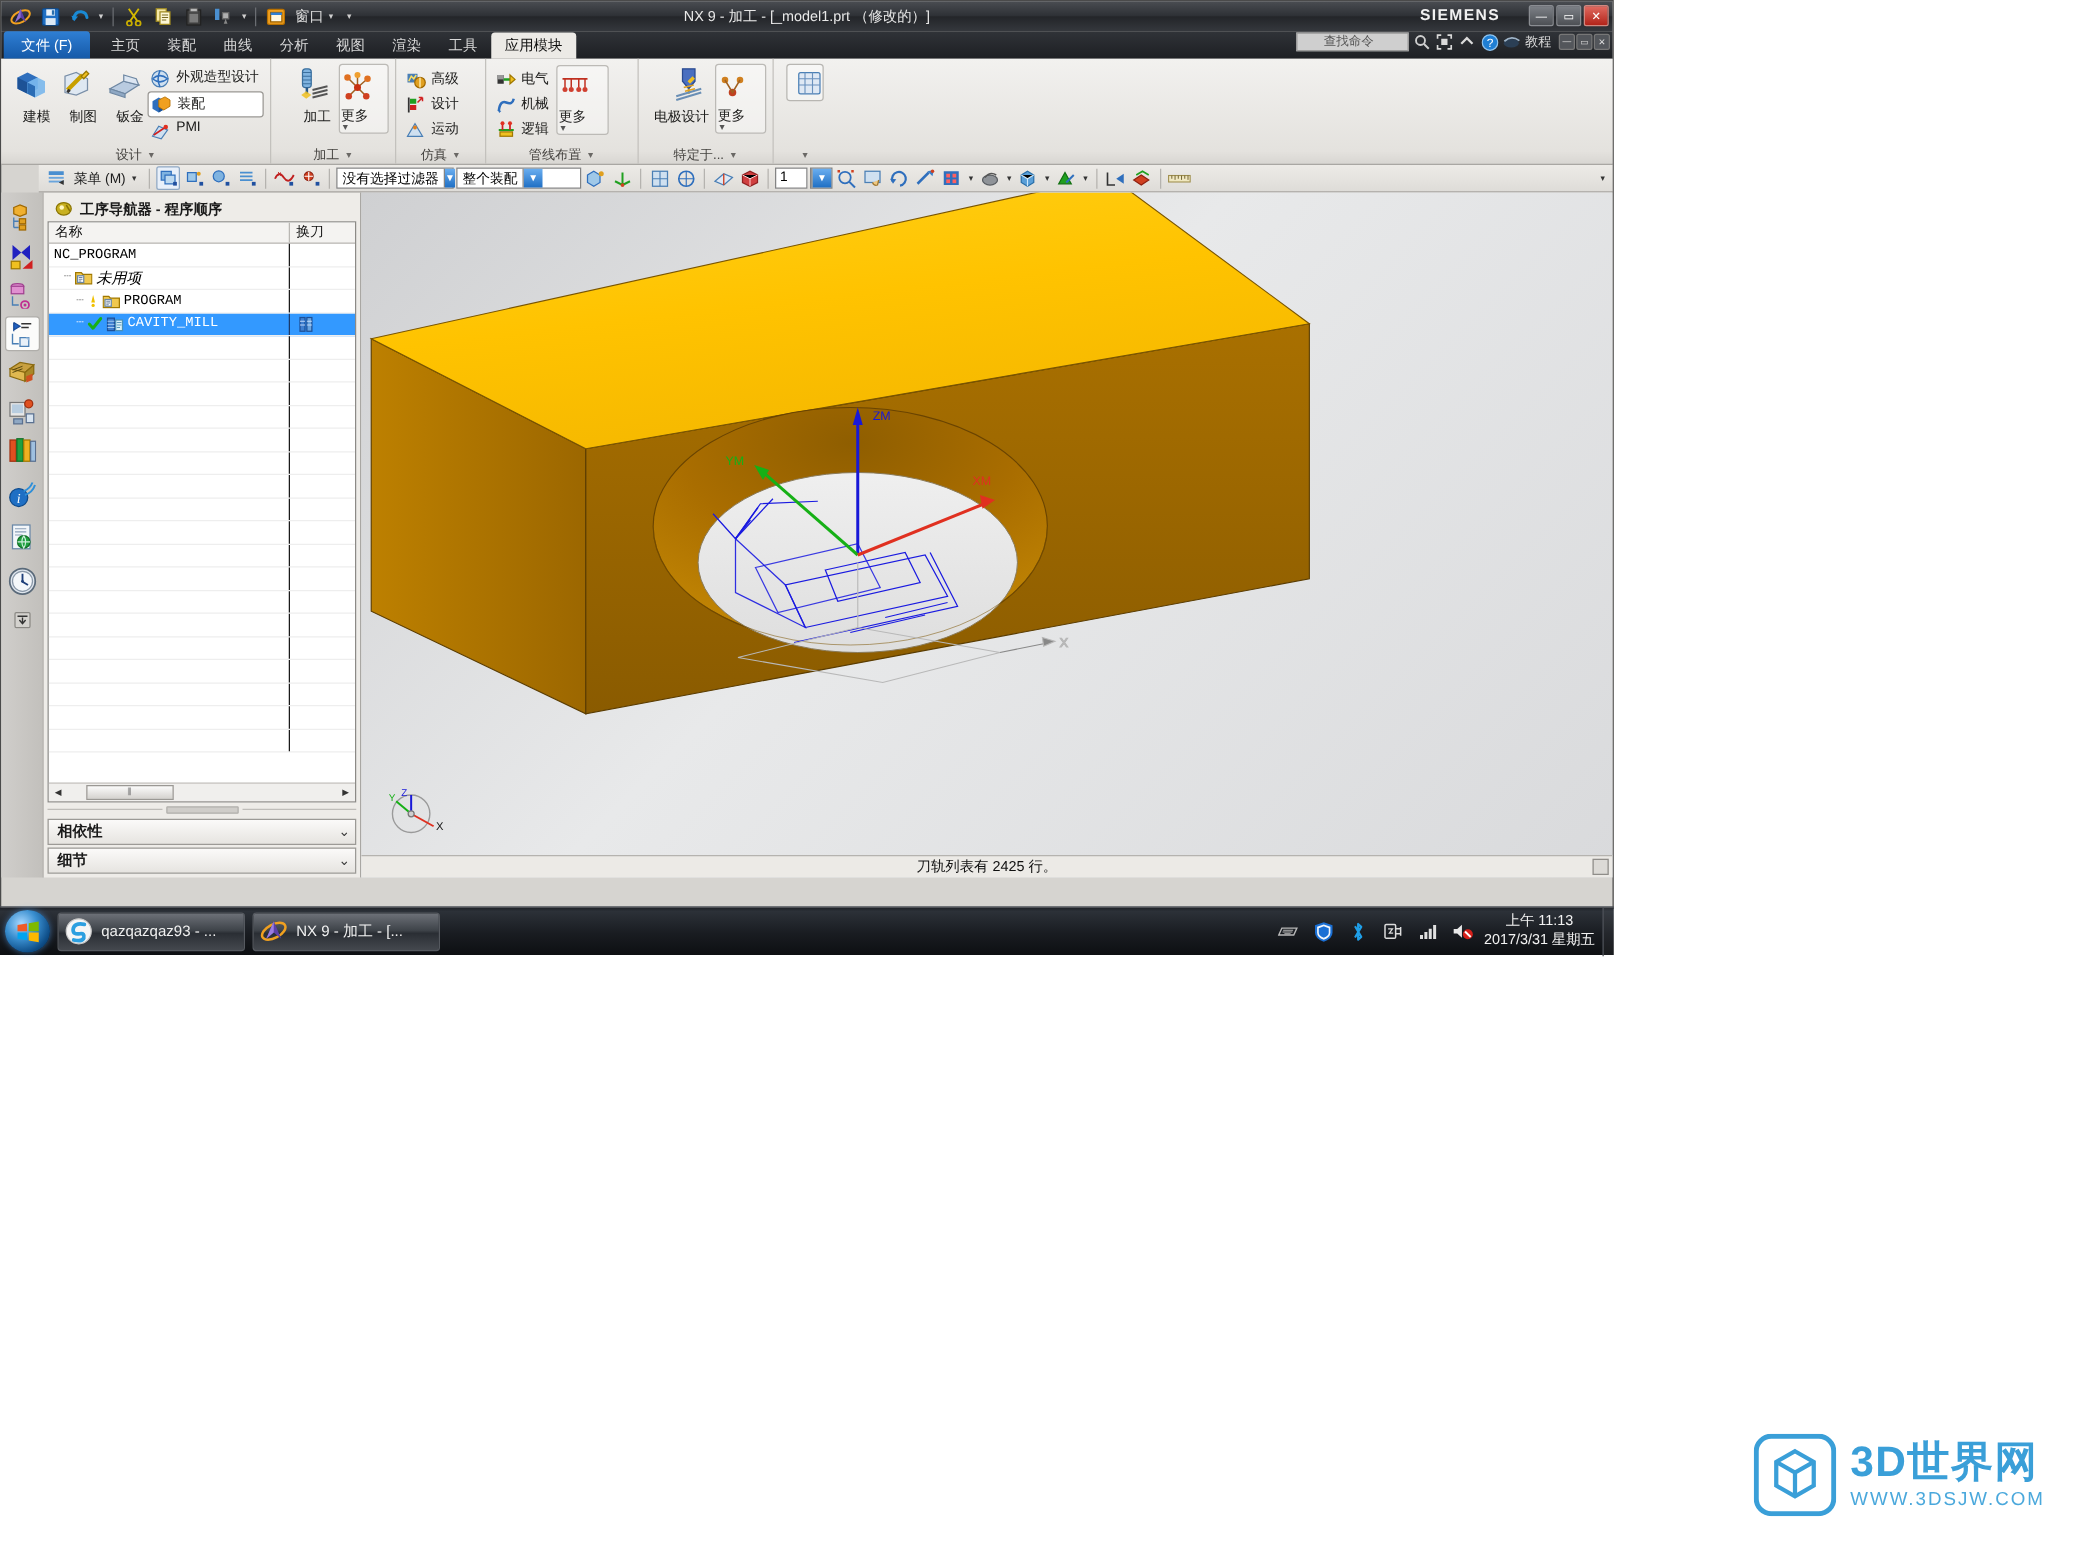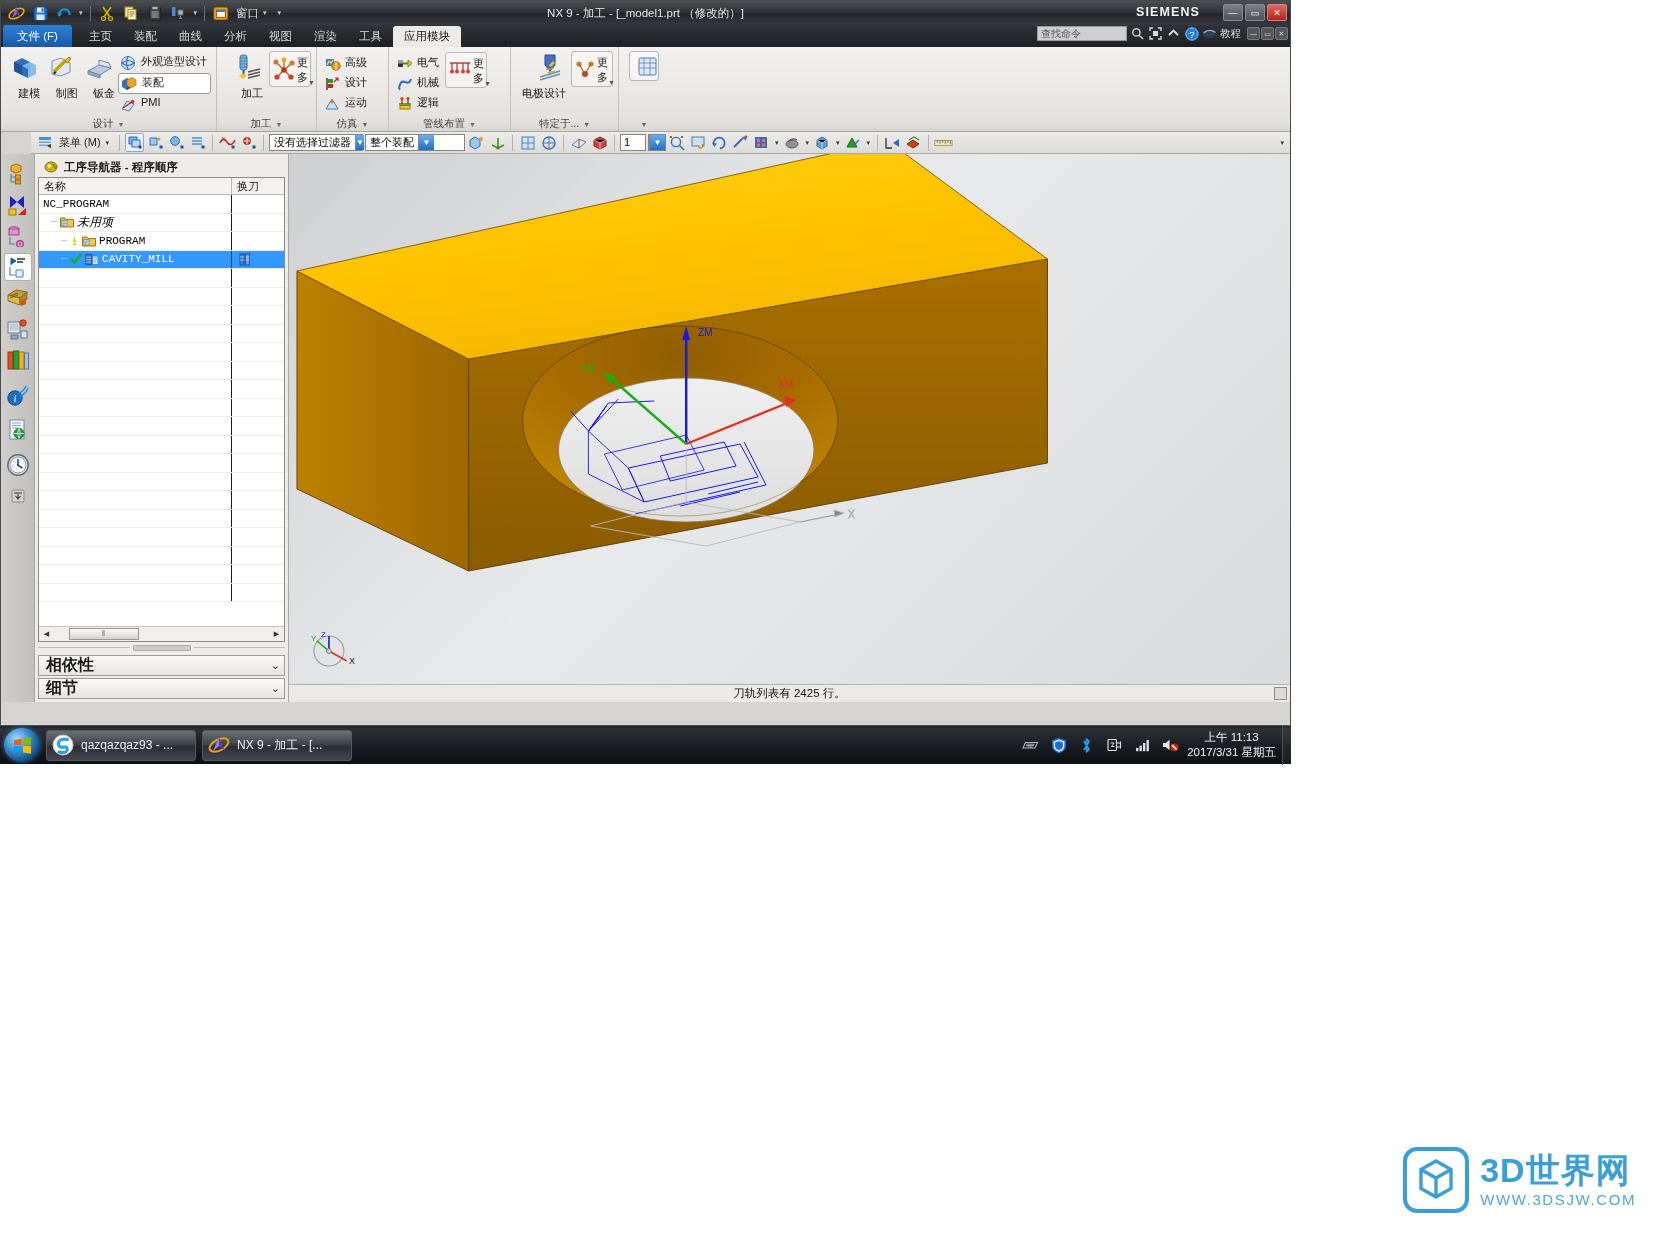--- a/index.html
+++ b/index.html
@@ -58,21 +58,21 @@
     display:flex; align-items:center; border-radius:3px 3px 0 0;
   }
   .rtab.filetab {
     background:linear-gradient(to bottom,#2f7fd4,#1559a8);
     color:#fff; height:22px; padding:0 14px; margin-right:6px;
   }
   .rtab.active { background:#eceae6; color:#111; }
   .tabrow-right { position:absolute; right:2px; top:1px; display:flex; align-items:center; gap:3px; }
   .searchbox {
     width:90px;height:15px;background:#cfcfcf;border:1px solid #999;
-    font-size:10px;color:#555;padding-left:3px;line-height:14px;
+    font-size:10px;color:#555;padding-left:21px;line-height:14px;
   }
   .tinyicon { width:15px;height:15px;display:flex;align-items:center;justify-content:center; }
   .tutorial { color:#d8d8d8;font-size:10.5px; }
   .mini-wb { display:flex;gap:1px;margin-left:3px; }
   .mini-wb span {
     width:13px;height:13px;border:1px solid #777;background:#53565b;color:#ddd;
     font-size:7px;display:flex;align-items:center;justify-content:center;border-radius:2px;
   }
 
   
@@ -93,21 +93,21 @@
   }
   .bigbtn .ico { height:32px; display:flex;align-items:center;justify-content:center; }
   .bigbtn .lbl { font-size:11px; color:#20201f; white-space:nowrap; }
   .bigbtn.framed { border:1px solid #b8b6b2; background:rgba(255,255,255,.45); }
   .smallcol { display:flex; flex-direction:column; gap:1px; padding-top:2px; }
   .smallbtn { display:flex; align-items:flex-start; gap:4px; padding:1px 4px 1px 2px; border-radius:3px; }
   .smallbtn .ico { width:17px;height:17px;display:flex;align-items:center;justify-content:center; }
   .smallbtn .lbl { font-size:11px; color:#20201f; white-space:nowrap; }
   .smallbtn.sel { border:1px solid #9a9894; background:#fff; }
   .morebtn {
-    width:42px;display:flex;flex-direction:row;align-items:flex-end;
+    width:42px;display:flex;flex-direction:column;align-items:flex-start;
     border:1px solid #bcbab6;background:rgba(255,255,255,.4);border-radius:3px;
     padding:3px 1px 1px;
   }
   .morebtn .ico { height:30px;display:flex;align-items:center;justify-content:center; }
   .morebtn .lbl { font-size:11px;color:#20201f; }
   .morebtn .cv { font-size:7px;color:#555;line-height:5px; }
 
   
   .cmdbar {
     height:22px; background:linear-gradient(to bottom,#edebe7,#dedcd8);
@@ -185,21 +185,21 @@
   }
   .hs-track { flex:1; }
   .splitbar { height:11px; display:flex;align-items:center;justify-content:center;gap:3px; }
   .splitbar .ln { flex:1;height:1px;background:#bfbdb9; }
   .splitbar .grip { width:58px;height:6px;background:#cfcdc9;border:1px solid #b0aeaa;border-radius:1px; }
   .collapsepanel {
     height:21px;margin-top:2px;border:1px solid #9c9a96;
     background:linear-gradient(to bottom,#fbfaf9,#e6e4e0);
     display:flex;align-items:center;justify-content:space-between;padding:0 4px 0 7px;
   }
-  .collapsepanel .t { font-size:16px;font-weight:bold;color:#1a1a1a; }
+  .collapsepanel .t { font-size:12px;font-weight:bold;color:#1a1a1a; }
   .collapsepanel .c { font-size:11px;color:#333; }
 
   
   .graphics { flex:1; position:relative; background:linear-gradient(135deg,#cfd0d2 0%,#e8e9ea 45%,#d9dadc 100%); overflow:hidden; }
   .statusline {
     position:absolute;left:0;right:0;bottom:0;height:18px;
     background:#eceae6;border-top:1px solid #b5b3af;
     display:flex;align-items:center;justify-content:center;
   }
   .statusline .st { font-size:11.5px;color:#111; }

